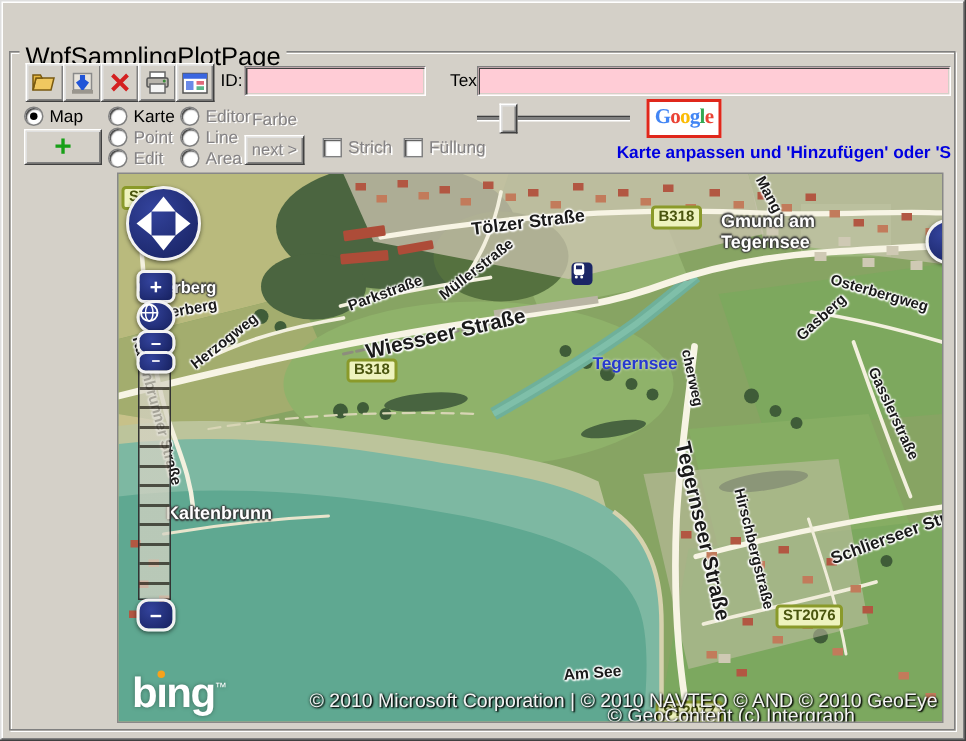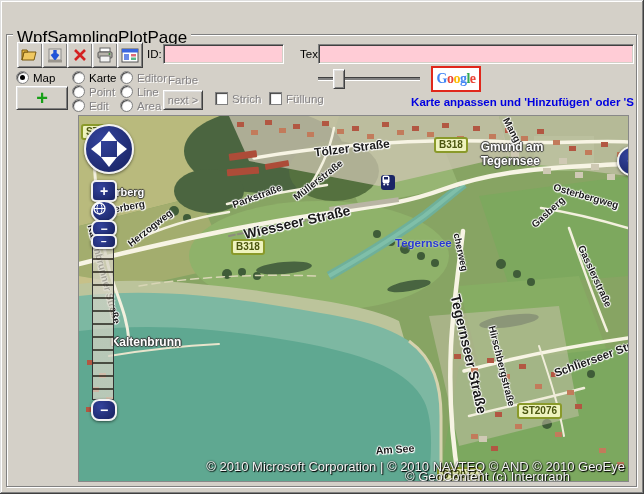--- a/index.html
+++ b/index.html
@@ -416,18 +416,19 @@
           <ellipse cx="6.5" cy="6.5" rx="2.5" ry="5.5" fill="none" stroke="#fff" stroke-width="1"></ellipse>
           <path d="M1,6.5 L12,6.5" stroke="#fff" stroke-width="1"></path>
         </svg>
     </div>
     <div class="zbtn navy" style="top:104px;height:13px;border-radius:7px;font-size:12px">−</div>
     <div class="zbtn navy" style="top:118px;height:11px;border-radius:6px;font-size:10px">−</div>
     <div class="ztrack"></div>
     <div class="zbtn navy" style="top:283px;height:18px;border-radius:8px">−</div>
     <div class="expand-btn navy">+</div>
 
+    <div class="bing"><span>b</span><span class="idot">ı</span><span>ng</span><sup>™</sup></div>
 
     <div class="attr" style="right:3px;top:343px">© 2010 Microsoft Corporation | © 2010 NAVTEQ   © AND   © 2010 GeoEye</div>
     <div class="attr" style="left:326px;top:353px">© GeoContent (c) Intergraph</div>
   </div>
 
 </div>
 
 </body></html>

